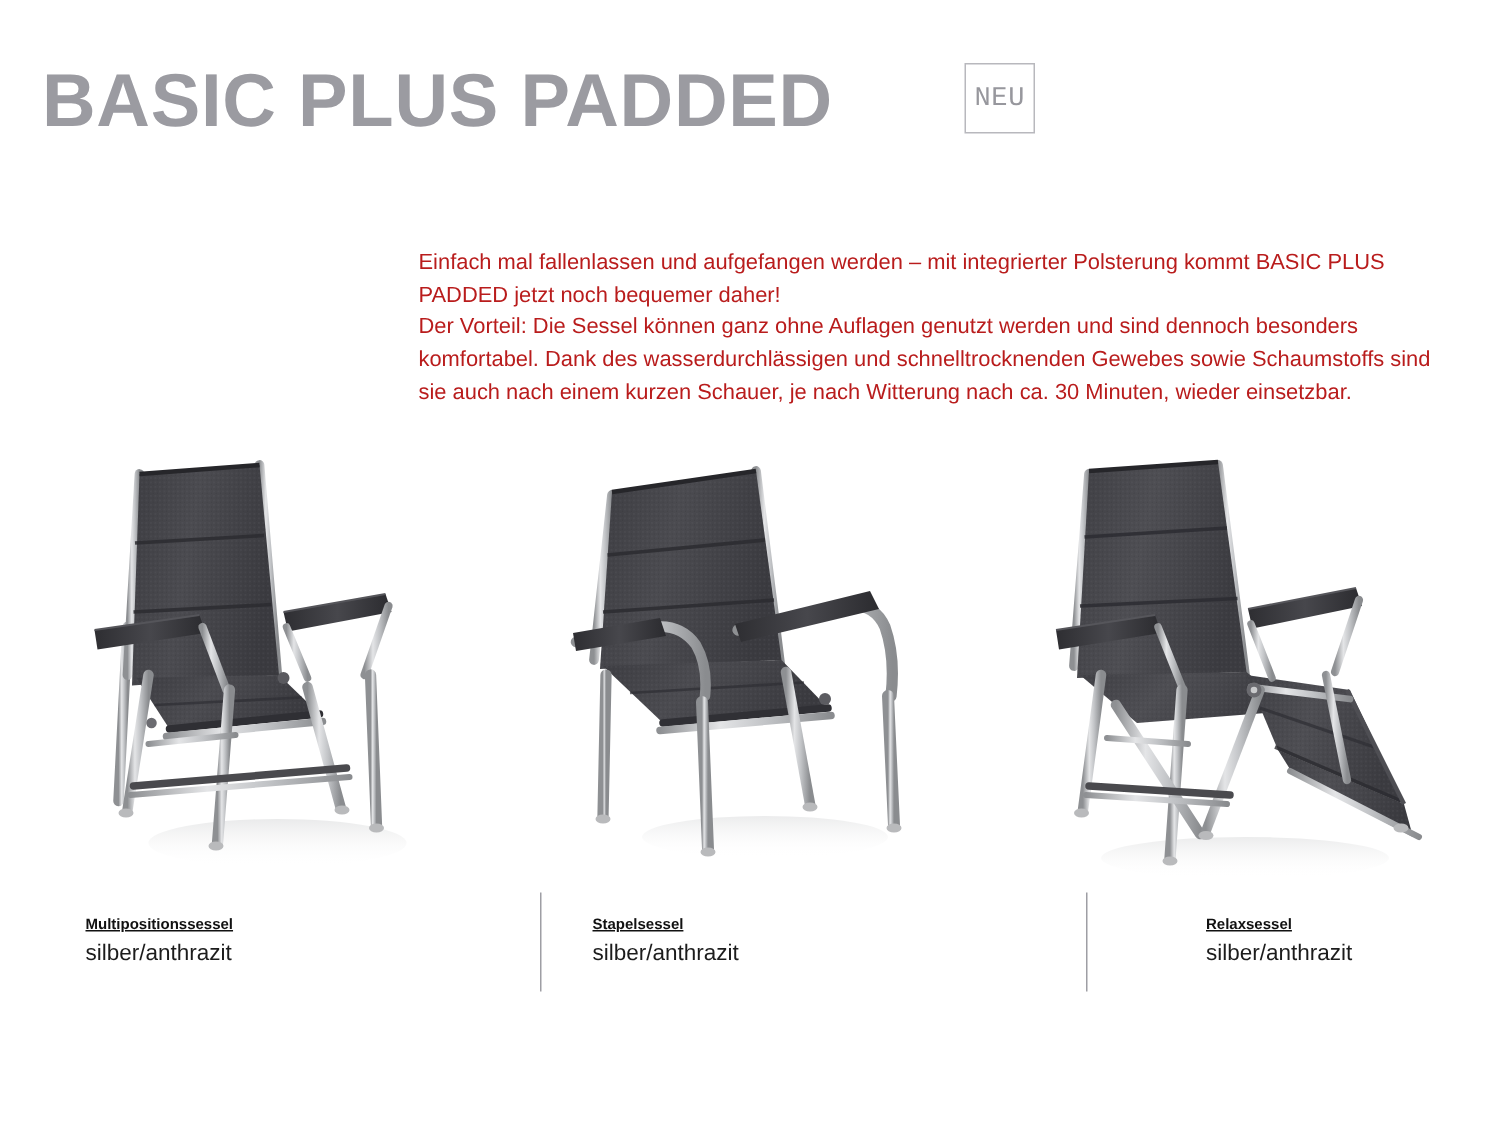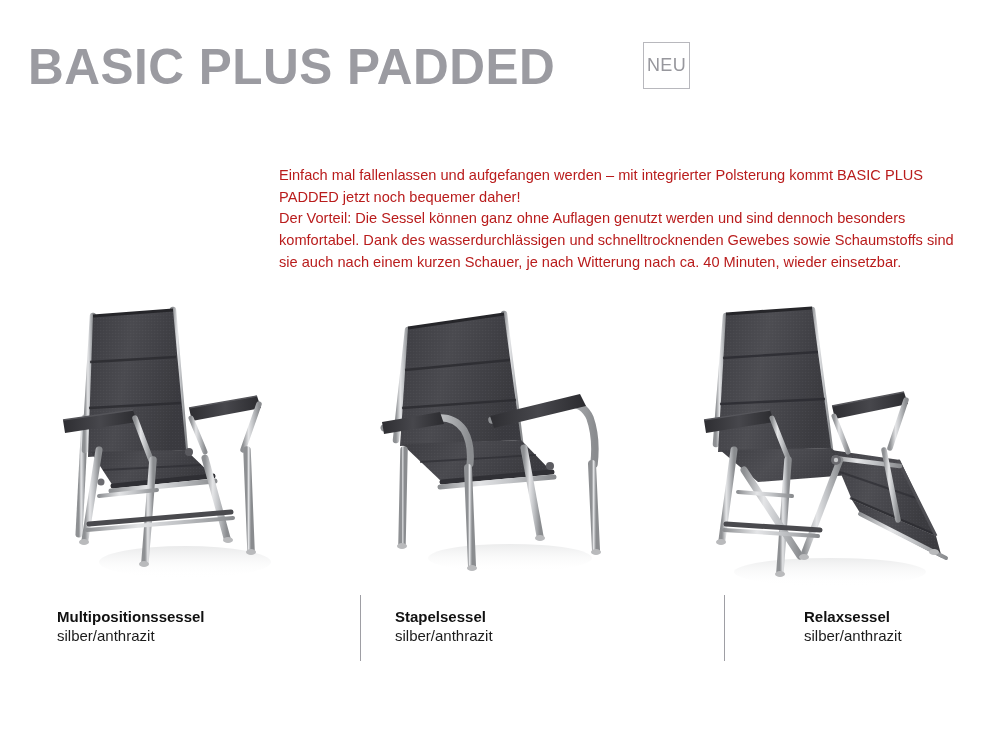--- a/index.html
+++ b/index.html
@@ -47,20 +47,21 @@
     width: 47px;
     height: 47px;
     border: 1px solid #b8b8bd;
     box-sizing: border-box;
     display: flex;
     align-items: center;
     justify-content: center;
     font-size: 18px;
     color: #97979d;
     letter-spacing: 0.4px;
+    font-family: Liberation Mono, monospace;
   }
   .subtitle {
     position: absolute;
     right: 288px;
     top: 104px;
     font-size: 37px;
     font-weight: normal;
     color: #a7a7ad;
     line-height: 1;
     white-space: nowrap;
@@ -106,25 +107,26 @@
     height: 70px;
   }
   .caption {
     position: absolute;
     top: 12px;
   }
   .c1 { left: 57px; }
   .c2 { left: 395px; }
   .c3 { left: 804px; }
   .caption .name {
-    font-size: 15px;
+    font-size: 10px;
     font-weight: bold;
     color: #111111;
     line-height: 19px;
     white-space: nowrap;
+    text-decoration: underline;
   }
   .caption .variant {
     font-size: 15px;
     font-weight: normal;
     color: #1c1c1c;
     line-height: 20px;
     white-space: nowrap;
   }
   .divider {
     position: absolute;
@@ -141,21 +143,21 @@
 
 <div class="page">
 
   <div class="header">
     <div class="title">BASIC PLUS PADDED</div>
     <div class="badge-neu">NEU</div>
   </div>
 
   <div class="copy">
     <p>Einfach mal fallenlassen und aufgefangen werden – mit integrierter Polsterung kommt BASIC PLUS PADDED jetzt noch bequemer daher!</p>
-    <p>Der Vorteil: Die Sessel können ganz ohne Auflagen genutzt werden und sind dennoch besonders komfortabel. Dank des wasserdurchlässigen und schnelltrocknenden Gewebes sowie Schaumstoffs sind sie auch nach einem kurzen Schauer, je nach Witterung nach ca. 40 Minuten, wieder einsetzbar.</p>
+    <p>Der Vorteil: Die Sessel können ganz ohne Auflagen genutzt werden und sind dennoch besonders komfortabel. Dank des wasserdurchlässigen und schnelltrocknenden Gewebes sowie Schaumstoffs sind sie auch nach einem kurzen Schauer, je nach Witterung nach ca. 30 Minuten, wieder einsetzbar.</p>
   </div>
 
   <div class="products">
 
     <div class="product p1">
       <svg width="290" height="300" viewBox="0 0 290 300">
         <defs>
           <linearGradient id="silv1" x1="0" y1="0" x2="1" y2="0">
             <stop offset="0" stop-color="#8e9093"></stop>
             <stop offset="0.35" stop-color="#e4e5e7"></stop>

